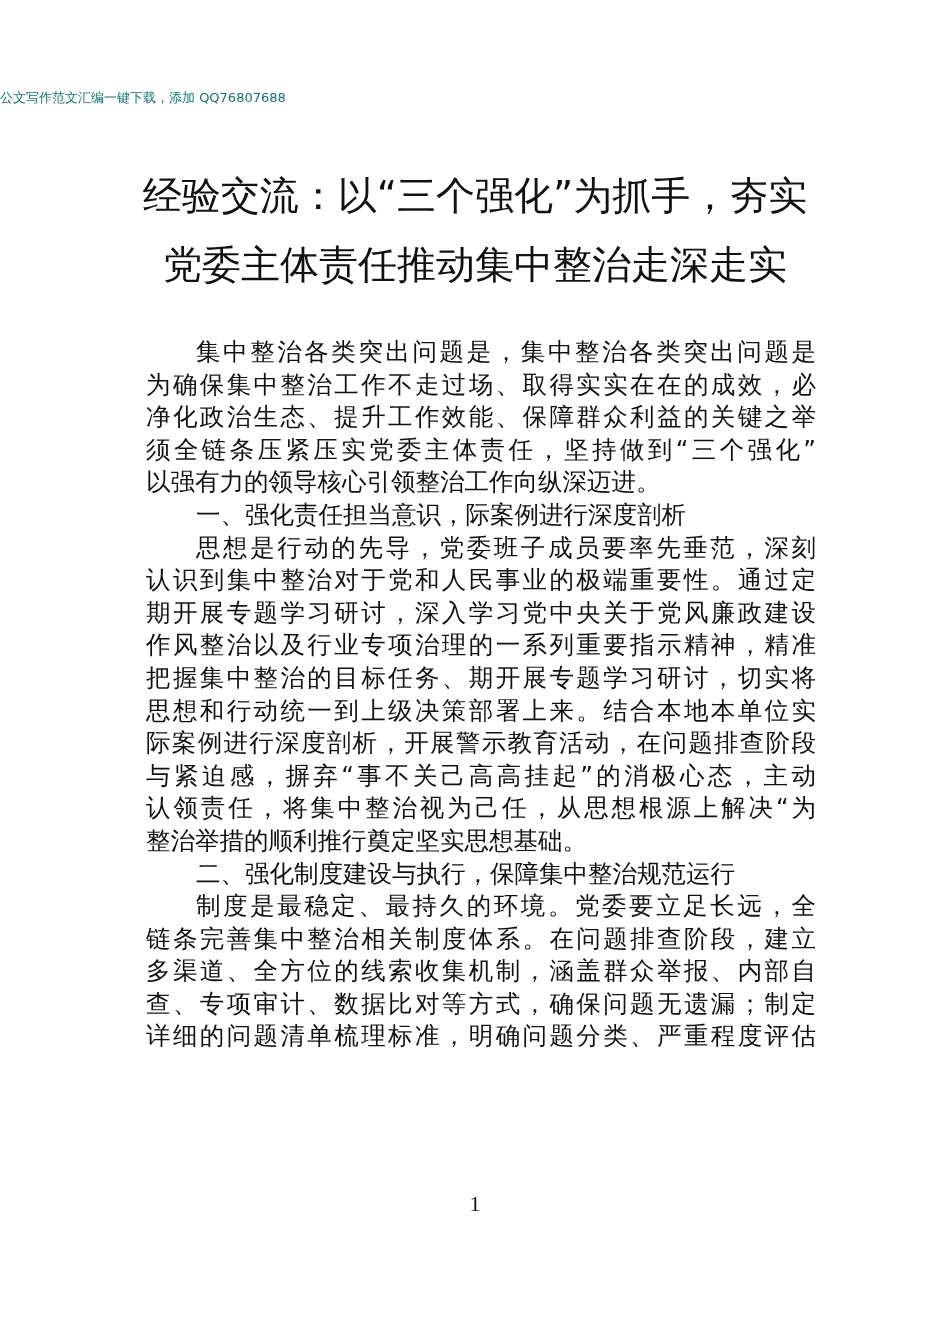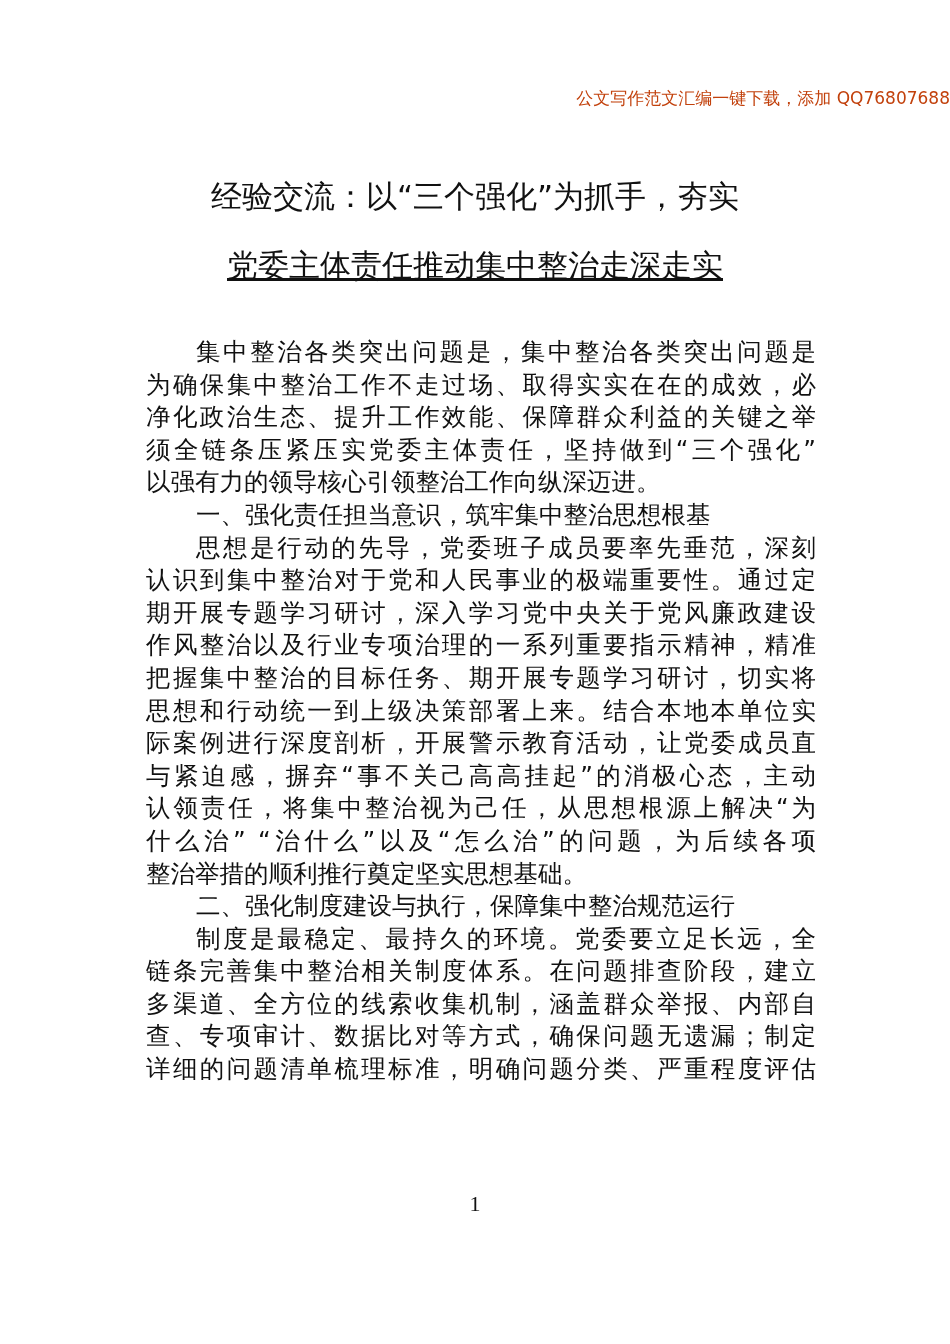--- a/index.html
+++ b/index.html
@@ -20,32 +20,32 @@
       left: 0; top: 0;
       width: 950px;
       height: 1344px;
       background: #ffffff;
     }
     .header-banner {
       position: absolute;
       top: 86px;
       left: 0;
       width: 950px;
-      text-align: right;
-      font-size: 17px;
+      text-align: left;
+      font-size: 13px;
       line-height: 24px;
-      color: #c2410c;
+      color: #0f766e;
       letter-spacing: 0px;
     }
     .title {
       position: absolute;
       left: 0;
       width: 950px;
       text-align: center;
-      font-size: 31px;
+      font-size: 39px;
       line-height: 44px;
       color: #111111;
       white-space: nowrap;
     }
     .title.l1 { top: 174px; }
     .title.l2 { top: 243px; }
     .body-text {
       position: absolute;
       left: 146px;
       top: 336px;
@@ -80,39 +80,38 @@
     }
   </style>
 </head>
 <body>
 
 <div class="page">
 
   <div class="header-banner">公文写作范文汇编一键下载，添加 QQ76807688</div>
 
   <h1 class="title l1" style="margin:0;font-weight:normal;">经验交流：以“三个强化”为抓手，夯实</h1>
-  <h1 class="title l2" style="margin:0;font-weight:normal;text-decoration:underline;">党委主体责任推动集中整治走深走实</h1>
+  <h1 class="title l2" style="margin:0;font-weight:normal;">党委主体责任推动集中整治走深走实</h1>
 
   <div class="body-text">
     <div class="line indent">集中整治各类突出问题是，集中整治各类突出问题是</div>
     <div class="line">为确保集中整治工作不走过场、取得实实在在的成效，必</div>
     <div class="line">净化政治生态、提升工作效能、保障群众利益的关键之举</div>
     <div class="line">须全链条压紧压实党委主体责任，坚持做到“三个强化”</div>
     <div class="line last">以强有力的领导核心引领整治工作向纵深迈进。</div>
-    <div class="line indent last">一、强化责任担当意识，筑牢集中整治思想根基</div>
+    <div class="line indent last">一、强化责任担当意识，际案例进行深度剖析</div>
     <div class="line indent">思想是行动的先导，党委班子成员要率先垂范，深刻</div>
     <div class="line">认识到集中整治对于党和人民事业的极端重要性。通过定</div>
     <div class="line">期开展专题学习研讨，深入学习党中央关于党风廉政建设</div>
     <div class="line">作风整治以及行业专项治理的一系列重要指示精神，精准</div>
     <div class="line">把握集中整治的目标任务、期开展专题学习研讨，切实将</div>
     <div class="line">思想和行动统一到上级决策部署上来。结合本地本单位实</div>
-    <div class="line">际案例进行深度剖析，开展警示教育活动，让党委成员直</div>
+    <div class="line">际案例进行深度剖析，开展警示教育活动，在问题排查阶段</div>
     <div class="line">与紧迫感，摒弃“事不关己高高挂起”的消极心态，主动</div>
     <div class="line">认领责任，将集中整治视为己任，从思想根源上解决“为</div>
-    <div class="line">什么治” “治什么”以及“怎么治”的问题，为后续各项</div>
     <div class="line last">整治举措的顺利推行奠定坚实思想基础。</div>
     <div class="line indent last">二、强化制度建设与执行，保障集中整治规范运行</div>
     <div class="line indent">制度是最稳定、最持久的环境。党委要立足长远，全</div>
     <div class="line">链条完善集中整治相关制度体系。在问题排查阶段，建立</div>
     <div class="line">多渠道、全方位的线索收集机制，涵盖群众举报、内部自</div>
     <div class="line">查、专项审计、数据比对等方式，确保问题无遗漏；制定</div>
     <div class="line">详细的问题清单梳理标准，明确问题分类、严重程度评估</div>
   </div>
 
   <div class="page-number">1</div>

